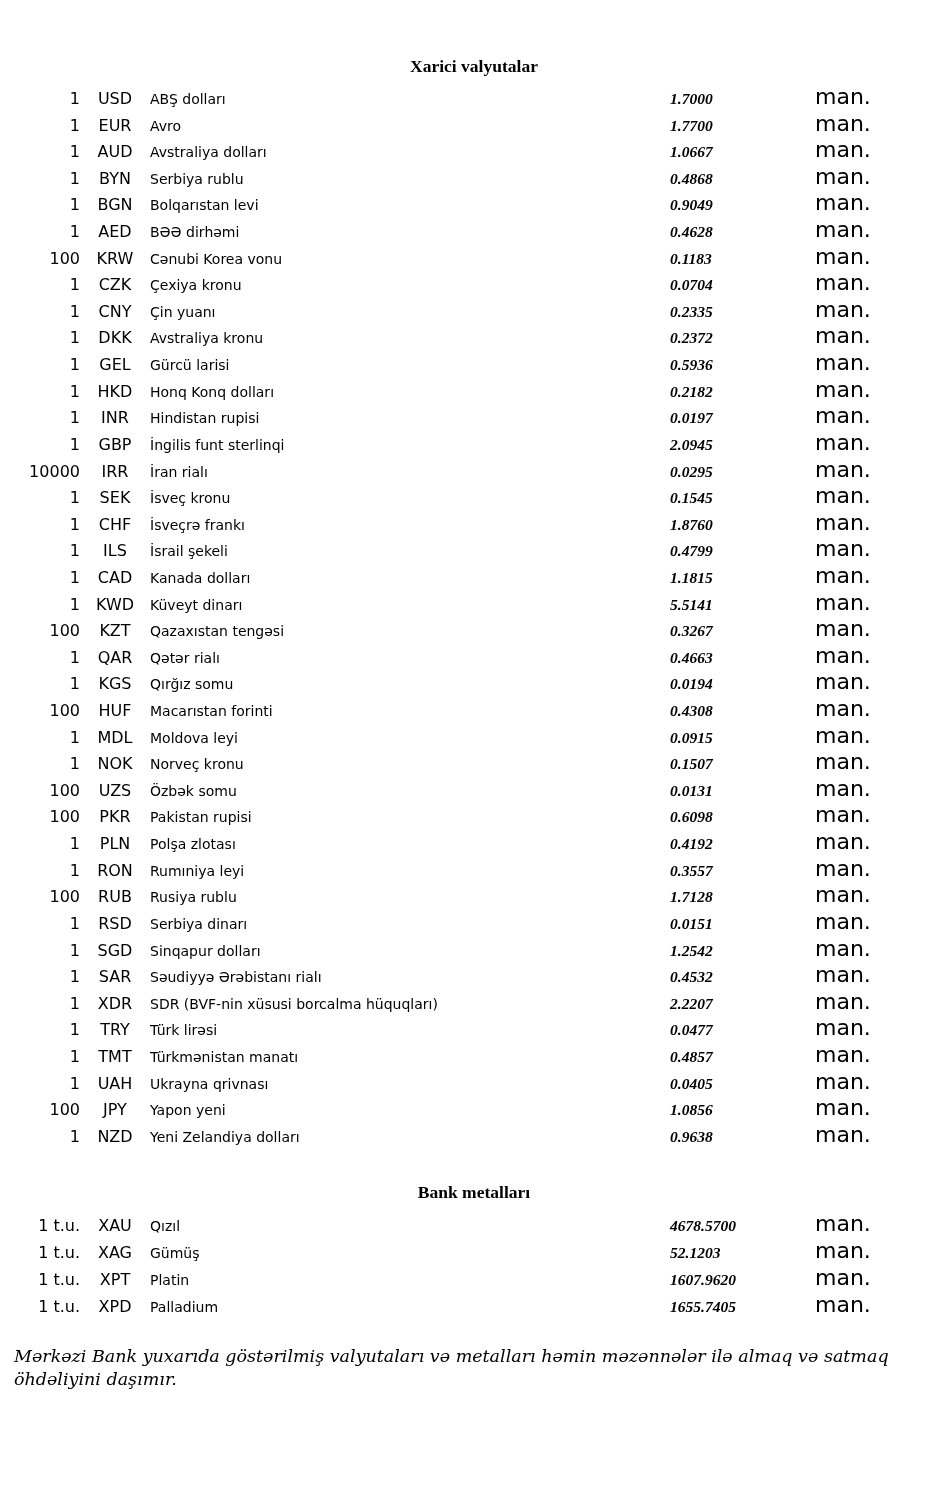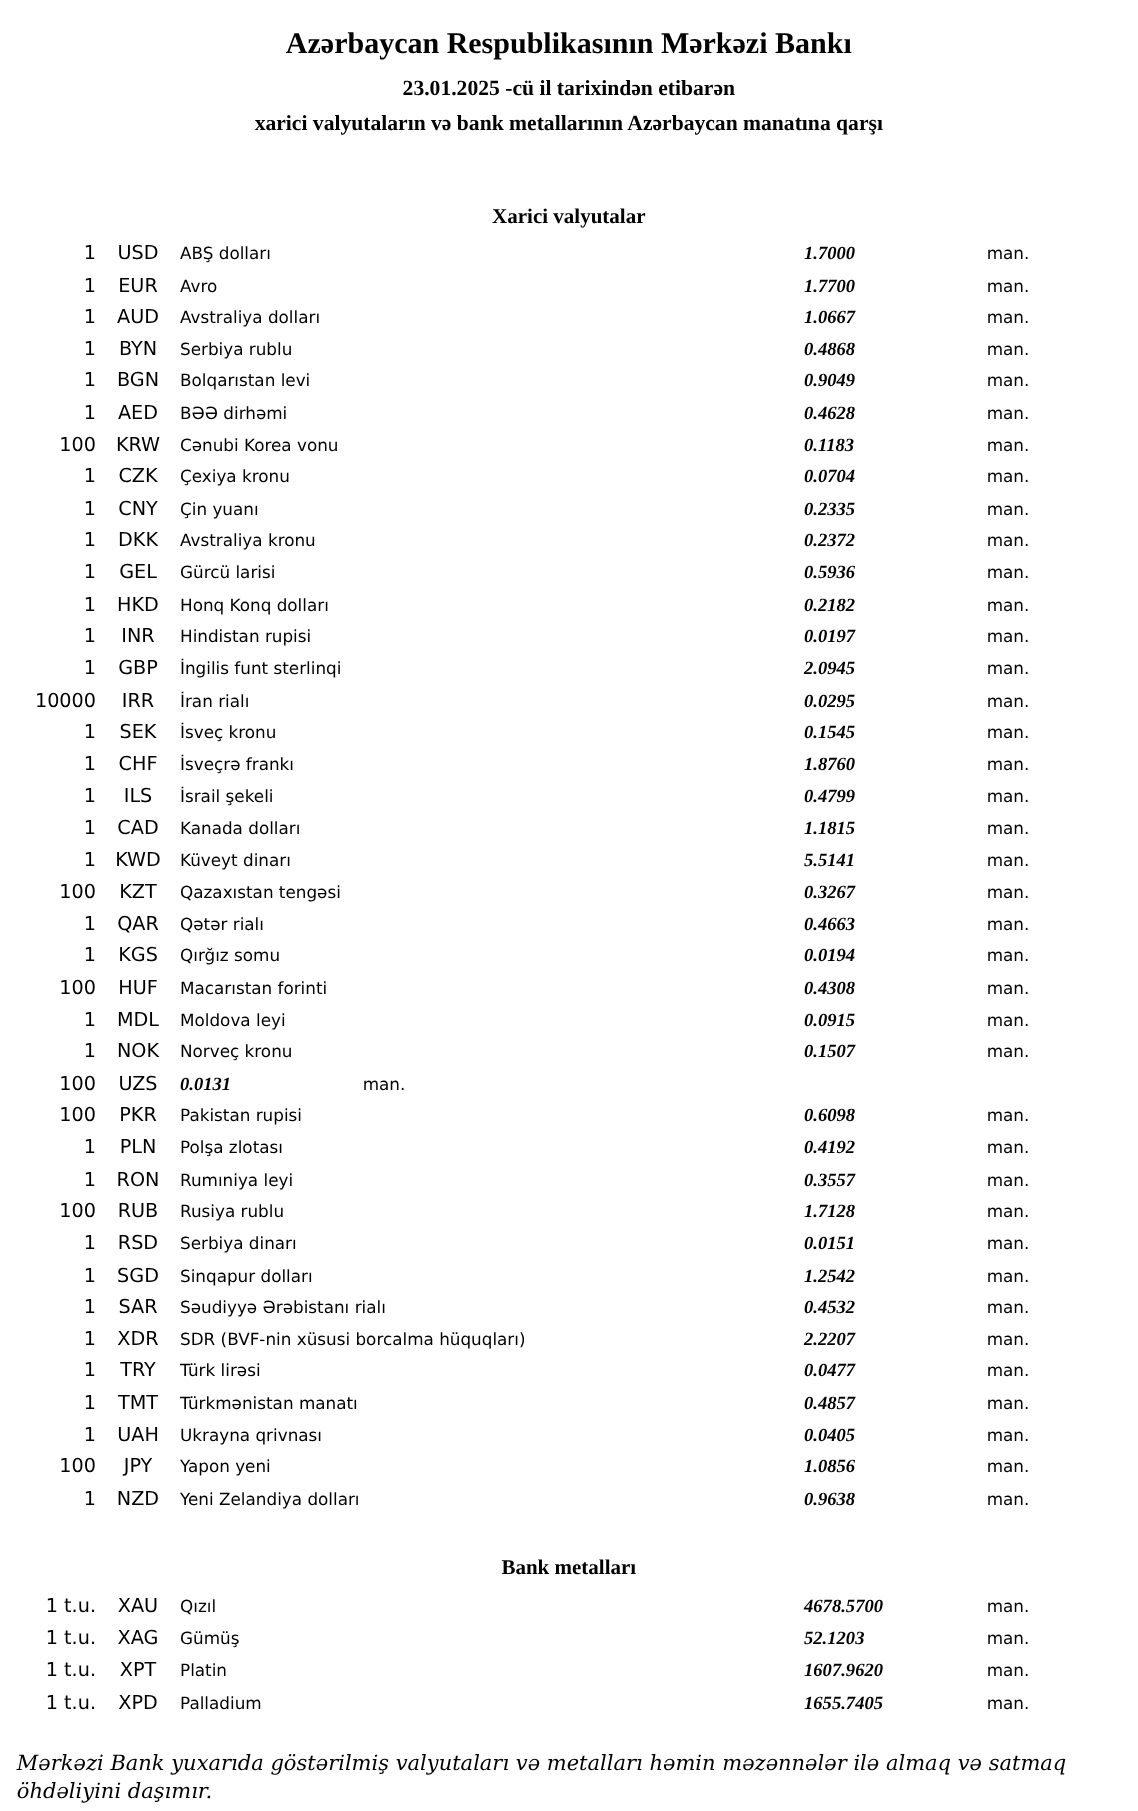--- a/index.html
+++ b/index.html
@@ -84,42 +84,37 @@
     width: 130px;
     text-align: left;
     font-family: "Liberation Serif", serif;
     font-weight: bold;
     font-style: italic;
     font-size: 15.5px;
   }
   .unit {
     width: 50px;
     margin-left: 15px;
-    text-align: center;
-    font-size: 14px;
+    text-align: right;
+    font-size: 22px;
   }
   .footer-note {
     margin-top: 26px;
     padding-left: 14px;
     font-family: "DejaVu Serif", serif;
     font-style: italic;
     font-size: 17.5px;
     line-height: 23px;
   }
 </style>
 </head>
 <body>
 
 <div class="page">
 
-  <div class="header">
-    <div class="title">Azərbaycan Respublikasının Mərkəzi Bankı</div>
-    <div class="date-line">23.01.2025 -cü il tarixindən etibarən</div>
-    <div class="subtitle">xarici valyutaların və bank metallarının Azərbaycan manatına qarşı</div>
-  </div>
 
   <div class="section-heading currencies-heading">Xarici valyutalar</div>
 
   <div class="rates-table">
 
       <div class="row">
         <span class="qty">1</span>
         <span class="code">USD</span>
         <span class="name">ABŞ dolları</span>
         <span class="rate">1.7000</span>
@@ -322,20 +317,21 @@
         <span class="qty">1</span>
         <span class="code">NOK</span>
         <span class="name">Norveç kronu</span>
         <span class="rate">0.1507</span>
         <span class="unit">man.</span>
       </div>
 
       <div class="row">
         <span class="qty">100</span>
         <span class="code">UZS</span>
+        <span class="name">Özbək somu</span>
         <span class="rate">0.0131</span>
         <span class="unit">man.</span>
       </div>
 
       <div class="row">
         <span class="qty">100</span>
         <span class="code">PKR</span>
         <span class="name">Pakistan rupisi</span>
         <span class="rate">0.6098</span>
         <span class="unit">man.</span>

